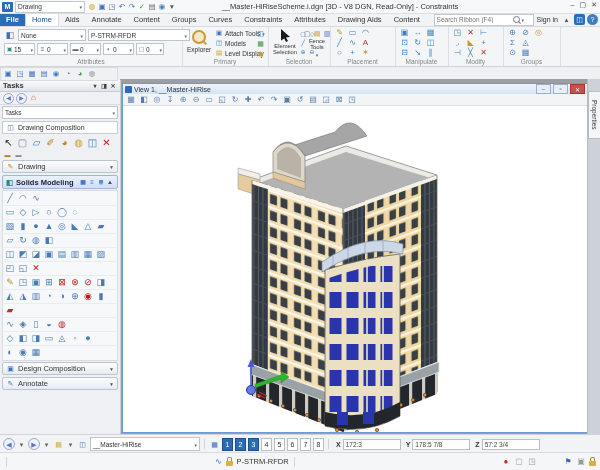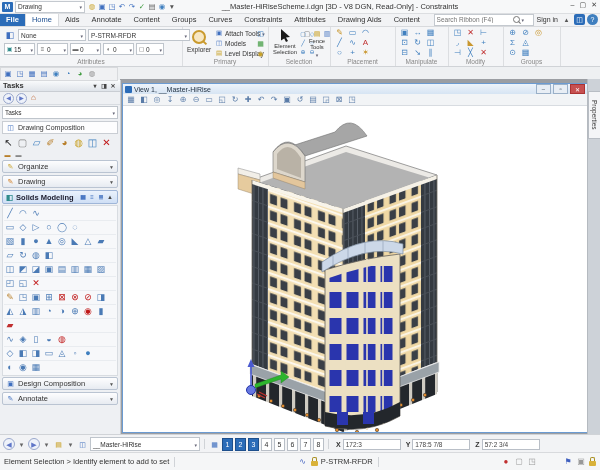--- a/index.html
+++ b/index.html
@@ -407,25 +407,20 @@
         <span class="gi" data-name="brush-tool-icon" style="color: rgb(184, 127, 42);">✐</span>
         <span class="gi" data-name="palette-tool-icon" style="color: rgb(184, 127, 42);">◕</span>
         <span class="gi" data-name="bulb-tool-icon" style="color: rgb(201, 162, 39);">◍</span>
         <span class="gi" data-name="reference-tool-icon" style="color: rgb(63, 127, 191);">◫</span>
         <span class="gi" data-name="delete-tool-icon" style="color: rgb(192, 24, 24);">✕</span>
       </div>
     <div class="smallrow" data-name="task-small-tools">
         <span class="gi" data-name="bar-tool-1-icon" style="color: rgb(184, 127, 42);">▬</span>
         <span class="gi" data-name="bar-tool-2-icon" style="color: rgb(136, 136, 136);">▬</span>
       </div>
-    <div class="secbar" data-name="section-organize">
-      <span class="sic ic-org">✎</span>
-      <span>Organize</span>
-      <span class="chev" data-name="chevron-down-icon">▼</span>
-    </div>
     <div class="secbar" data-name="section-drawing">
       <span class="sic ic-drw">✎</span>
       <span>Drawing</span>
       <span class="chev" data-name="chevron-down-icon">▼</span>
     </div>
     <div class="solids-hdr" data-name="section-solids-modeling">
       <span class="sic ic-sol">◧</span>
       <span>Solids Modeling</span>
       <span class="btns">
           <span class="gi" data-name="grid-view-icon" style="color: rgb(63, 111, 191);">▦</span>
@@ -710,21 +705,20 @@
     <span class="vsep"></span>
     <span class="coordlbl" data-name="x-coordinate-label">X</span>
     <input class="coord" data-name="x-coordinate-field" value="172:3" style="">
     <span class="coordlbl" data-name="y-coordinate-label">Y</span>
     <input class="coord" data-name="y-coordinate-field" value="178:5 7/8" style="">
     <span class="coordlbl" data-name="z-coordinate-label">Z</span>
     <input class="coord" data-name="z-coordinate-field" value="57:2 3/4" style="">
   </div>
 
   <div class="statusbar" data-name="status-bar">
-    <span data-name="status-message">Element Selection &gt; Identify element to add to set</span>
     <span class="vsep"></span>
     <span class="sp1"></span>
     <span><span class="gi" data-name="snap-mode-icon" style="color: rgb(63, 95, 191);">∿</span></span>
     <span class="lockico" data-name="level-lock-icon"></span>
     <span data-name="status-active-level">P-STRM-RFDR</span>
     <span class="vsep"></span>
     <span class="sp1"></span>
     <span style="display:flex;gap:3px">
         <span class="gi" data-name="problems-icon" style="color: rgb(192, 48, 48);">●</span>
         <span class="gi" data-name="fence-mode-icon" style="color: rgb(153, 153, 153);">▢</span>

